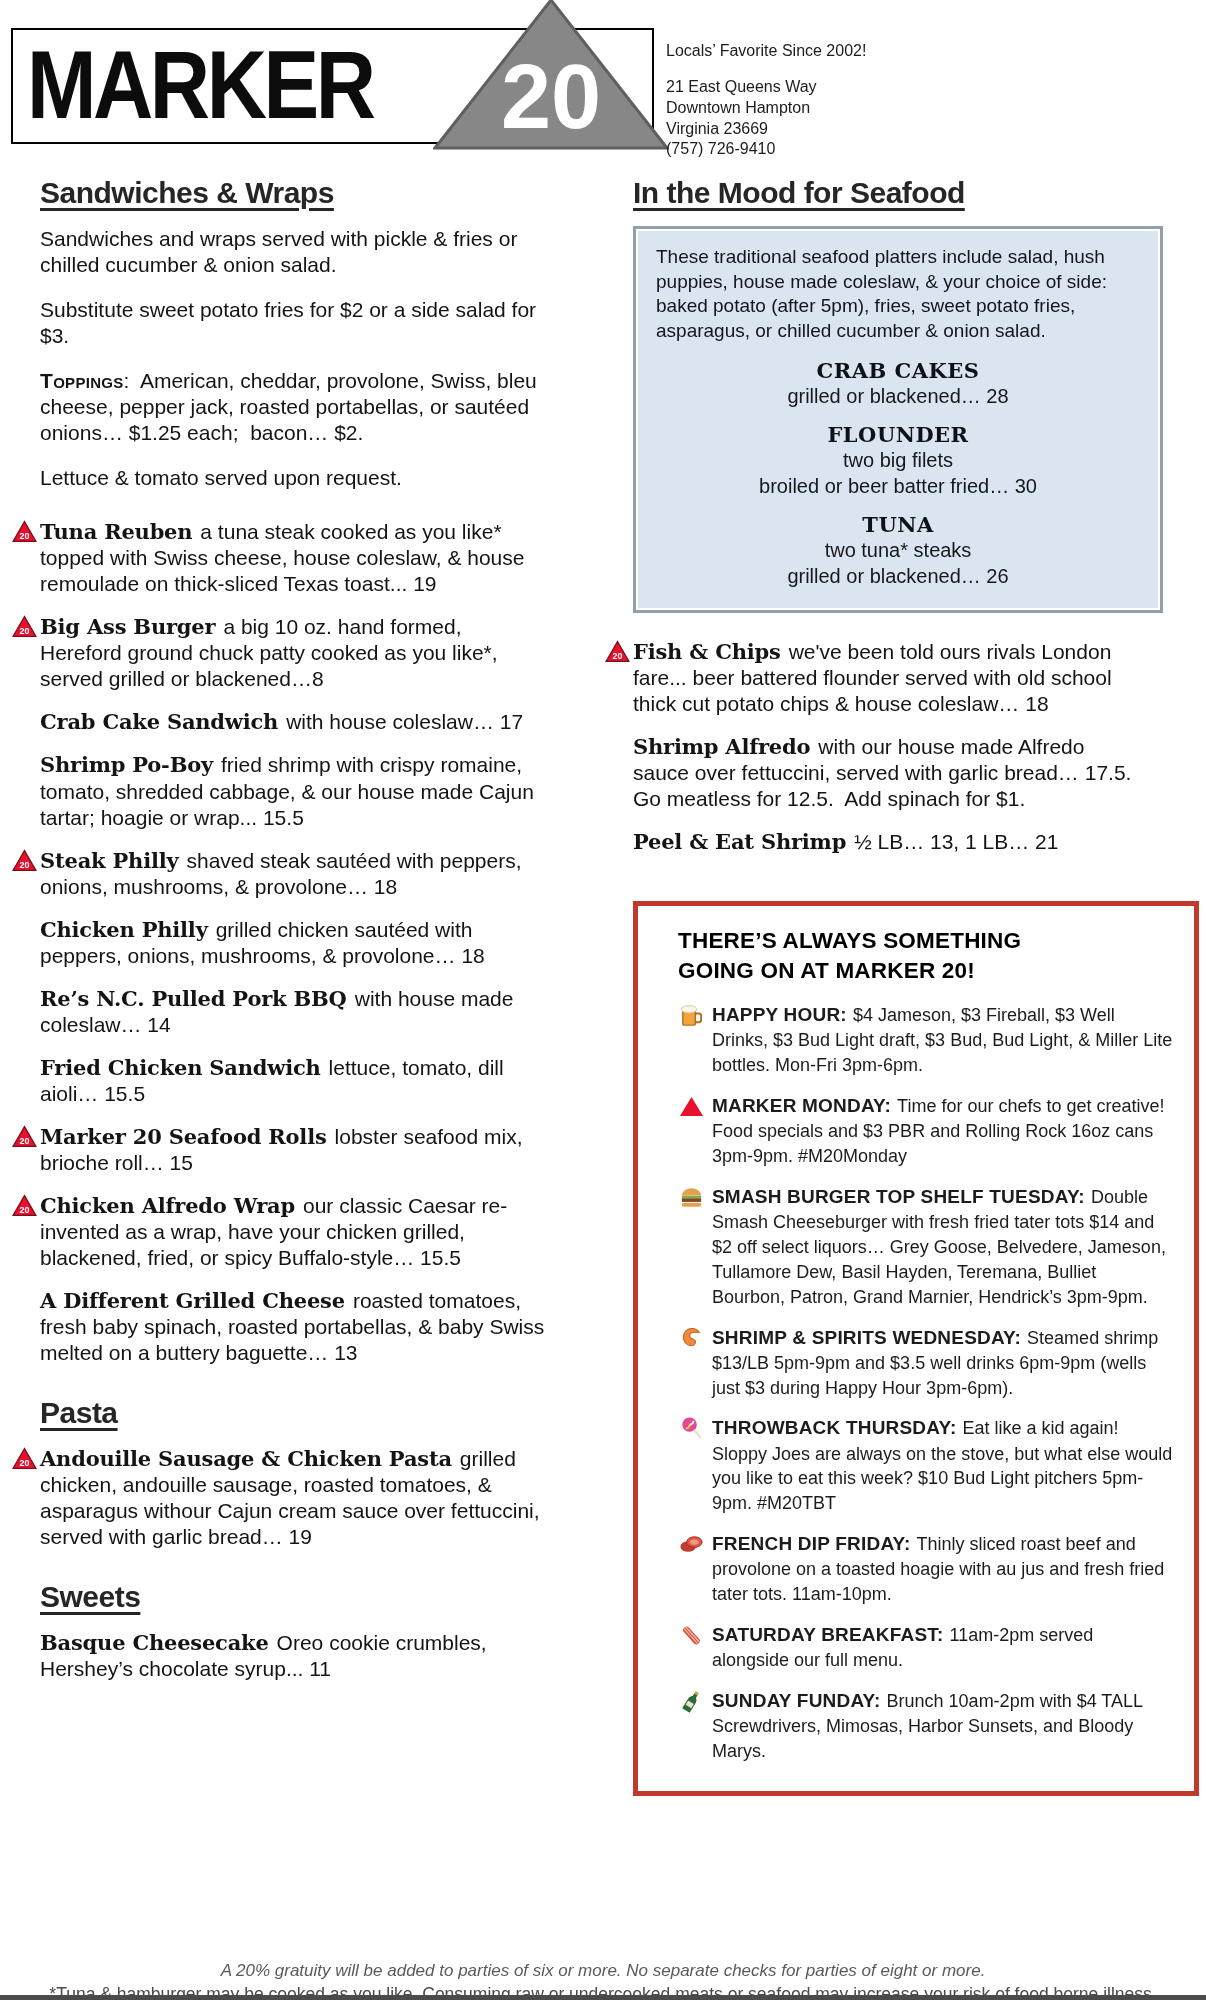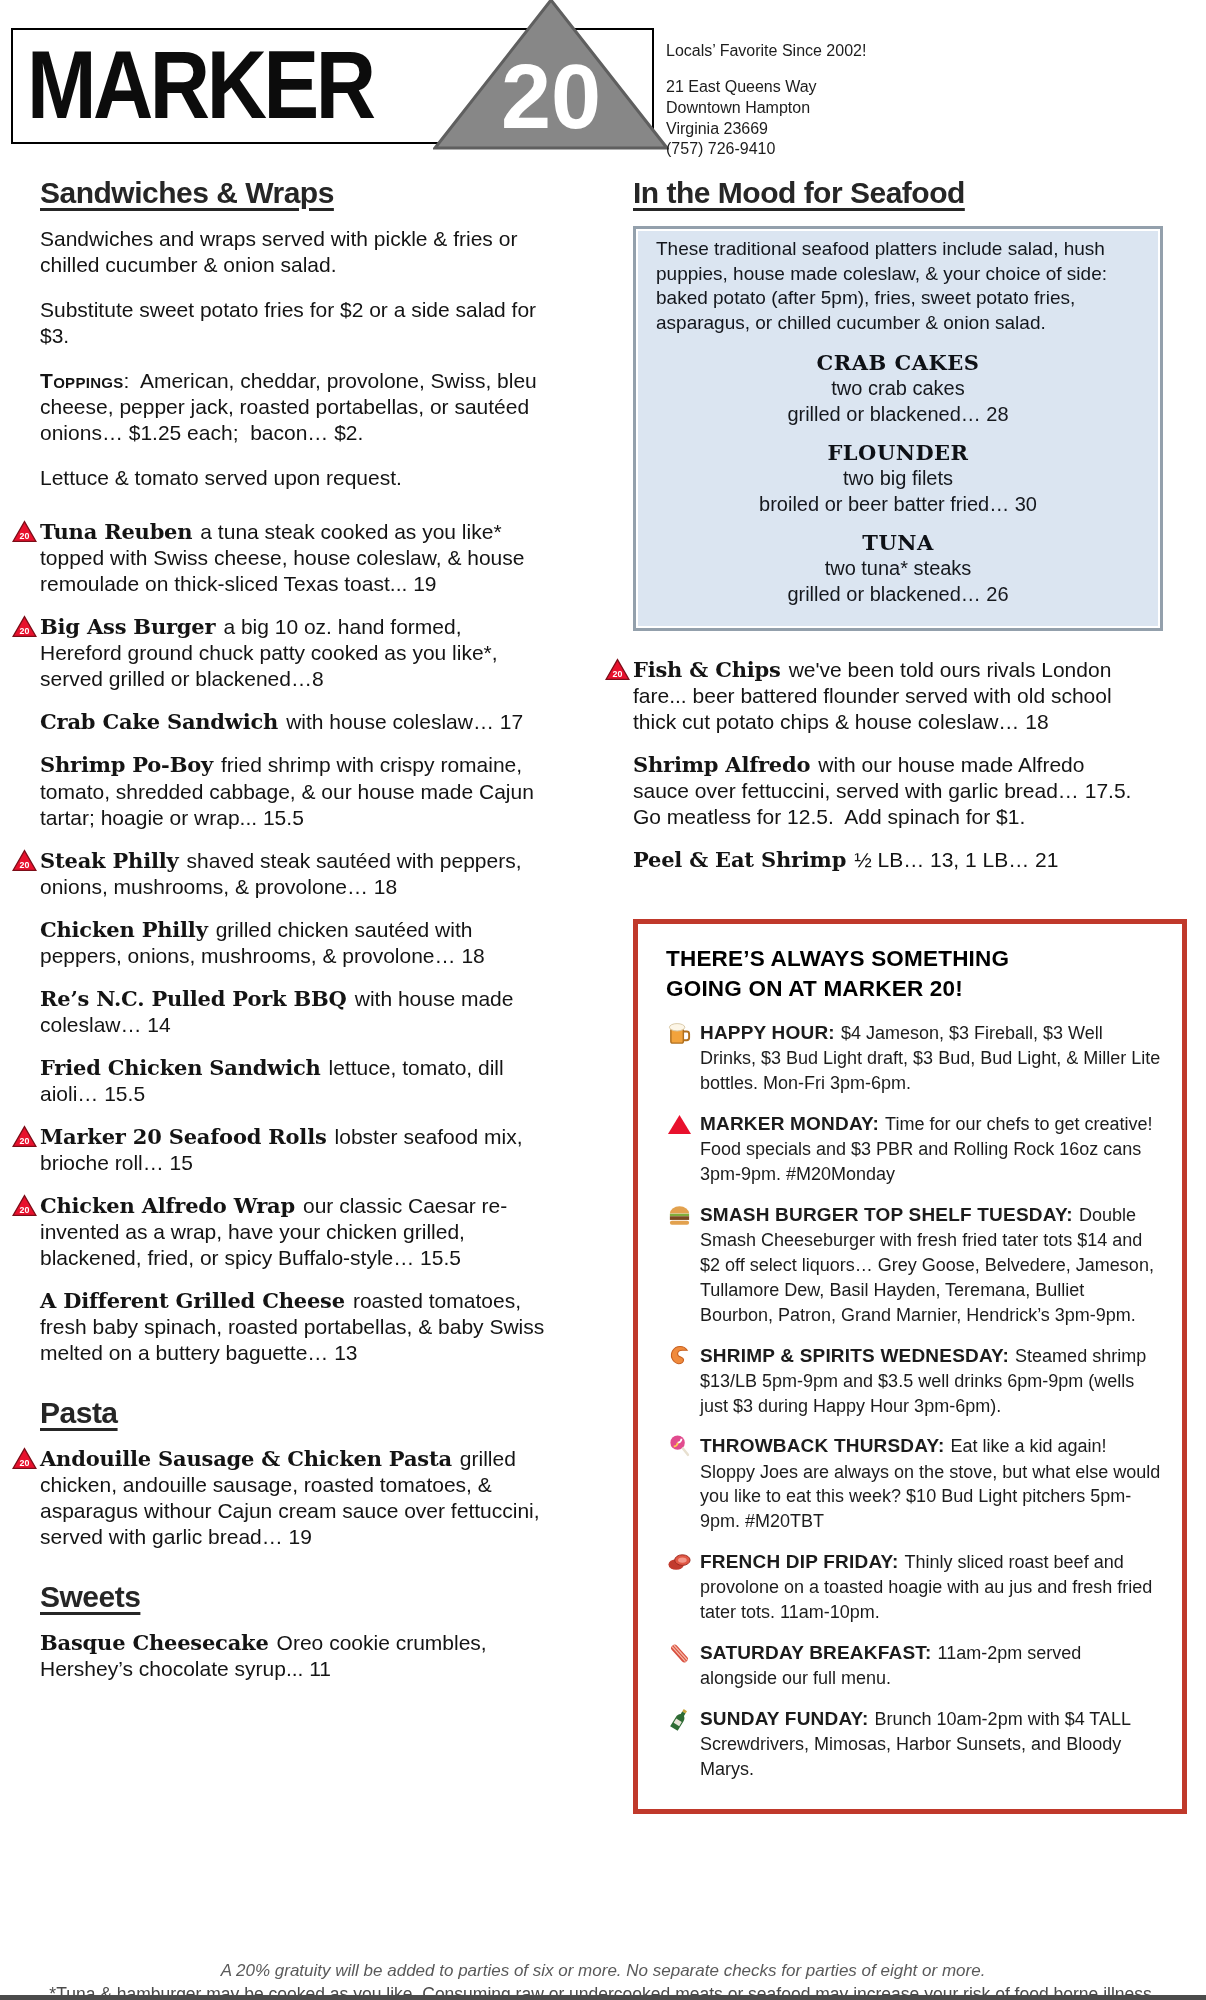--- a/index.html
+++ b/index.html
@@ -34,29 +34,29 @@
   .item .desc { white-space:pre-wrap; }
   .flag { position:absolute; left:-28px; top:1px; width:25px; height:23px; }
   .flag svg { display:block; width:100%; height:100%; }
 
   .order-line { margin-top:36px; white-space:nowrap; }
   .order-red  { color:#e8112d; font-weight:bold; font-size:28px; letter-spacing:-.5px; }
   .order-site { font-family:"DejaVu Serif", serif; font-weight:bold; font-size:28px; color:#1d1d1d; margin-left:6px; }
 
   
   .seafood-box { margin-top:4px; width:484px; background:#dbe5f1; border:3px solid #93a0ac;
-                 box-shadow:inset 0 0 0 2px #fff; padding:8px 20px 8px; }
+                 box-shadow:inset 0 0 0 2px #fff; padding:16px 20px 8px; }
   .box-intro { font-size:19px; line-height:1.3; margin:0 0 14px; color:#13161c; white-space:pre-wrap; }
   .platter { text-align:center; margin-bottom:13px; }
   .p-name { font-family:"DejaVu Serif", serif; font-weight:bold; font-size:21px; letter-spacing:.5px; color:#0e1116; }
   .p-line { font-size:20px; line-height:1.3; color:#15181d; }
   .right-items { margin-top:26px; width:500px; }
 
   
-  .events-box { margin-top:46px; width:496px; border:5px solid #c0392b; background:#fff; padding:20px 20px 12px 28px; }
+  .events-box { margin-top:46px; width:496px; border:5px solid #c0392b; background:#fff; padding:20px 20px 12px 40px; }
   .events-title { font-size:22.5px; font-weight:bold; line-height:1.34; margin:0 0 16px; color:#000; letter-spacing:.2px; }
   .event { position:relative; padding-left:34px; margin:0 0 15px; font-size:18px; line-height:1.38; color:#1c1c1c; }
   .event .e-icon { position:absolute; left:0; top:1px; width:27px; height:25px; }
   .event .e-icon svg { display:block; width:100%; height:100%; }
   .event .e-name { font-weight:bold; font-size:19px; letter-spacing:.2px; margin-right:6px; }
   .event .e-text { white-space:pre-wrap; }
 
   
   .footer-line1 { position:absolute; left:0; top:1944px; width:100%; text-align:center;
                   font-style:italic; font-size:17px; color:#5a5a5a; }
@@ -154,21 +154,20 @@
   </div>
 
   <div class="col-right">
     <h2 class="section-heading">In the Mood for Seafood</h2>
 
     <div class="seafood-box">
       <p class="box-intro">These traditional seafood platters include salad, hush puppies, house made coleslaw, &amp; your choice of side:  baked potato (after 5pm), fries, sweet potato fries, asparagus, or chilled cucumber &amp; onion salad.</p>
       <div>
           <div class="platter">
             <div class="p-name">CRAB CAKES</div>
-            <div class="p-line">two crab cakes</div>
             <div class="p-line">grilled or blackened… 28</div>
           </div>
           <div class="platter">
             <div class="p-name">FLOUNDER</div>
             <div class="p-line">two big filets</div>
             <div class="p-line">broiled or beer batter fried… 30</div>
           </div>
           <div class="platter">
             <div class="p-name">TUNA</div>
             <div class="p-line">two tuna* steaks</div>

